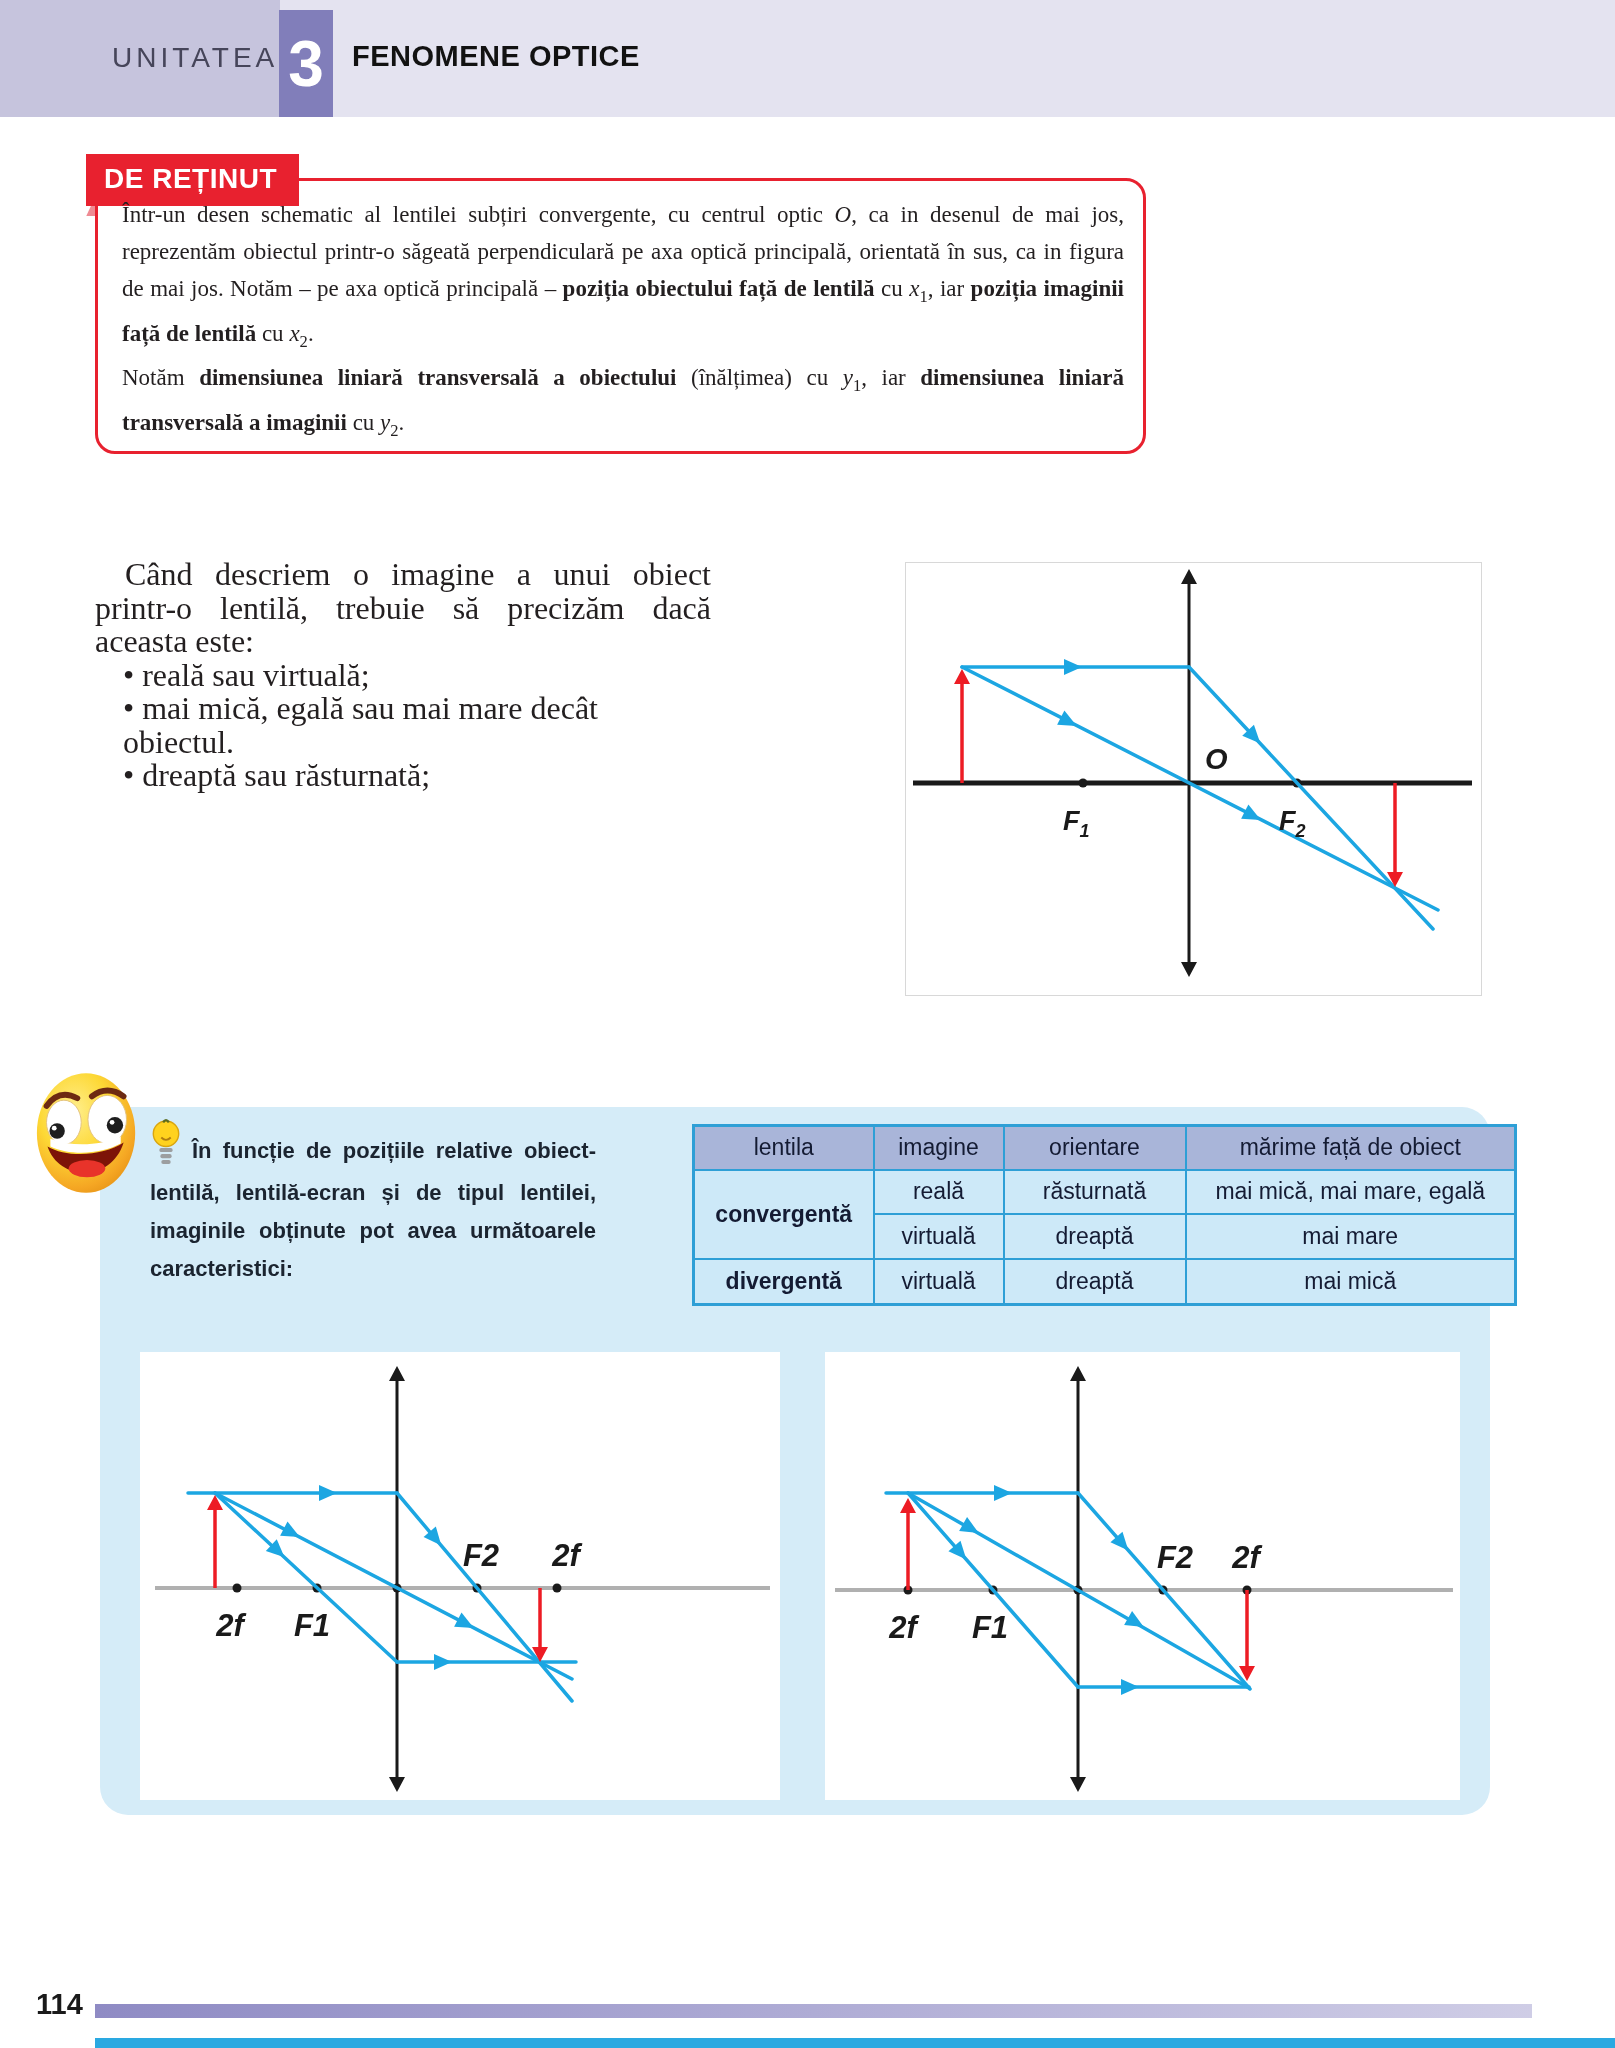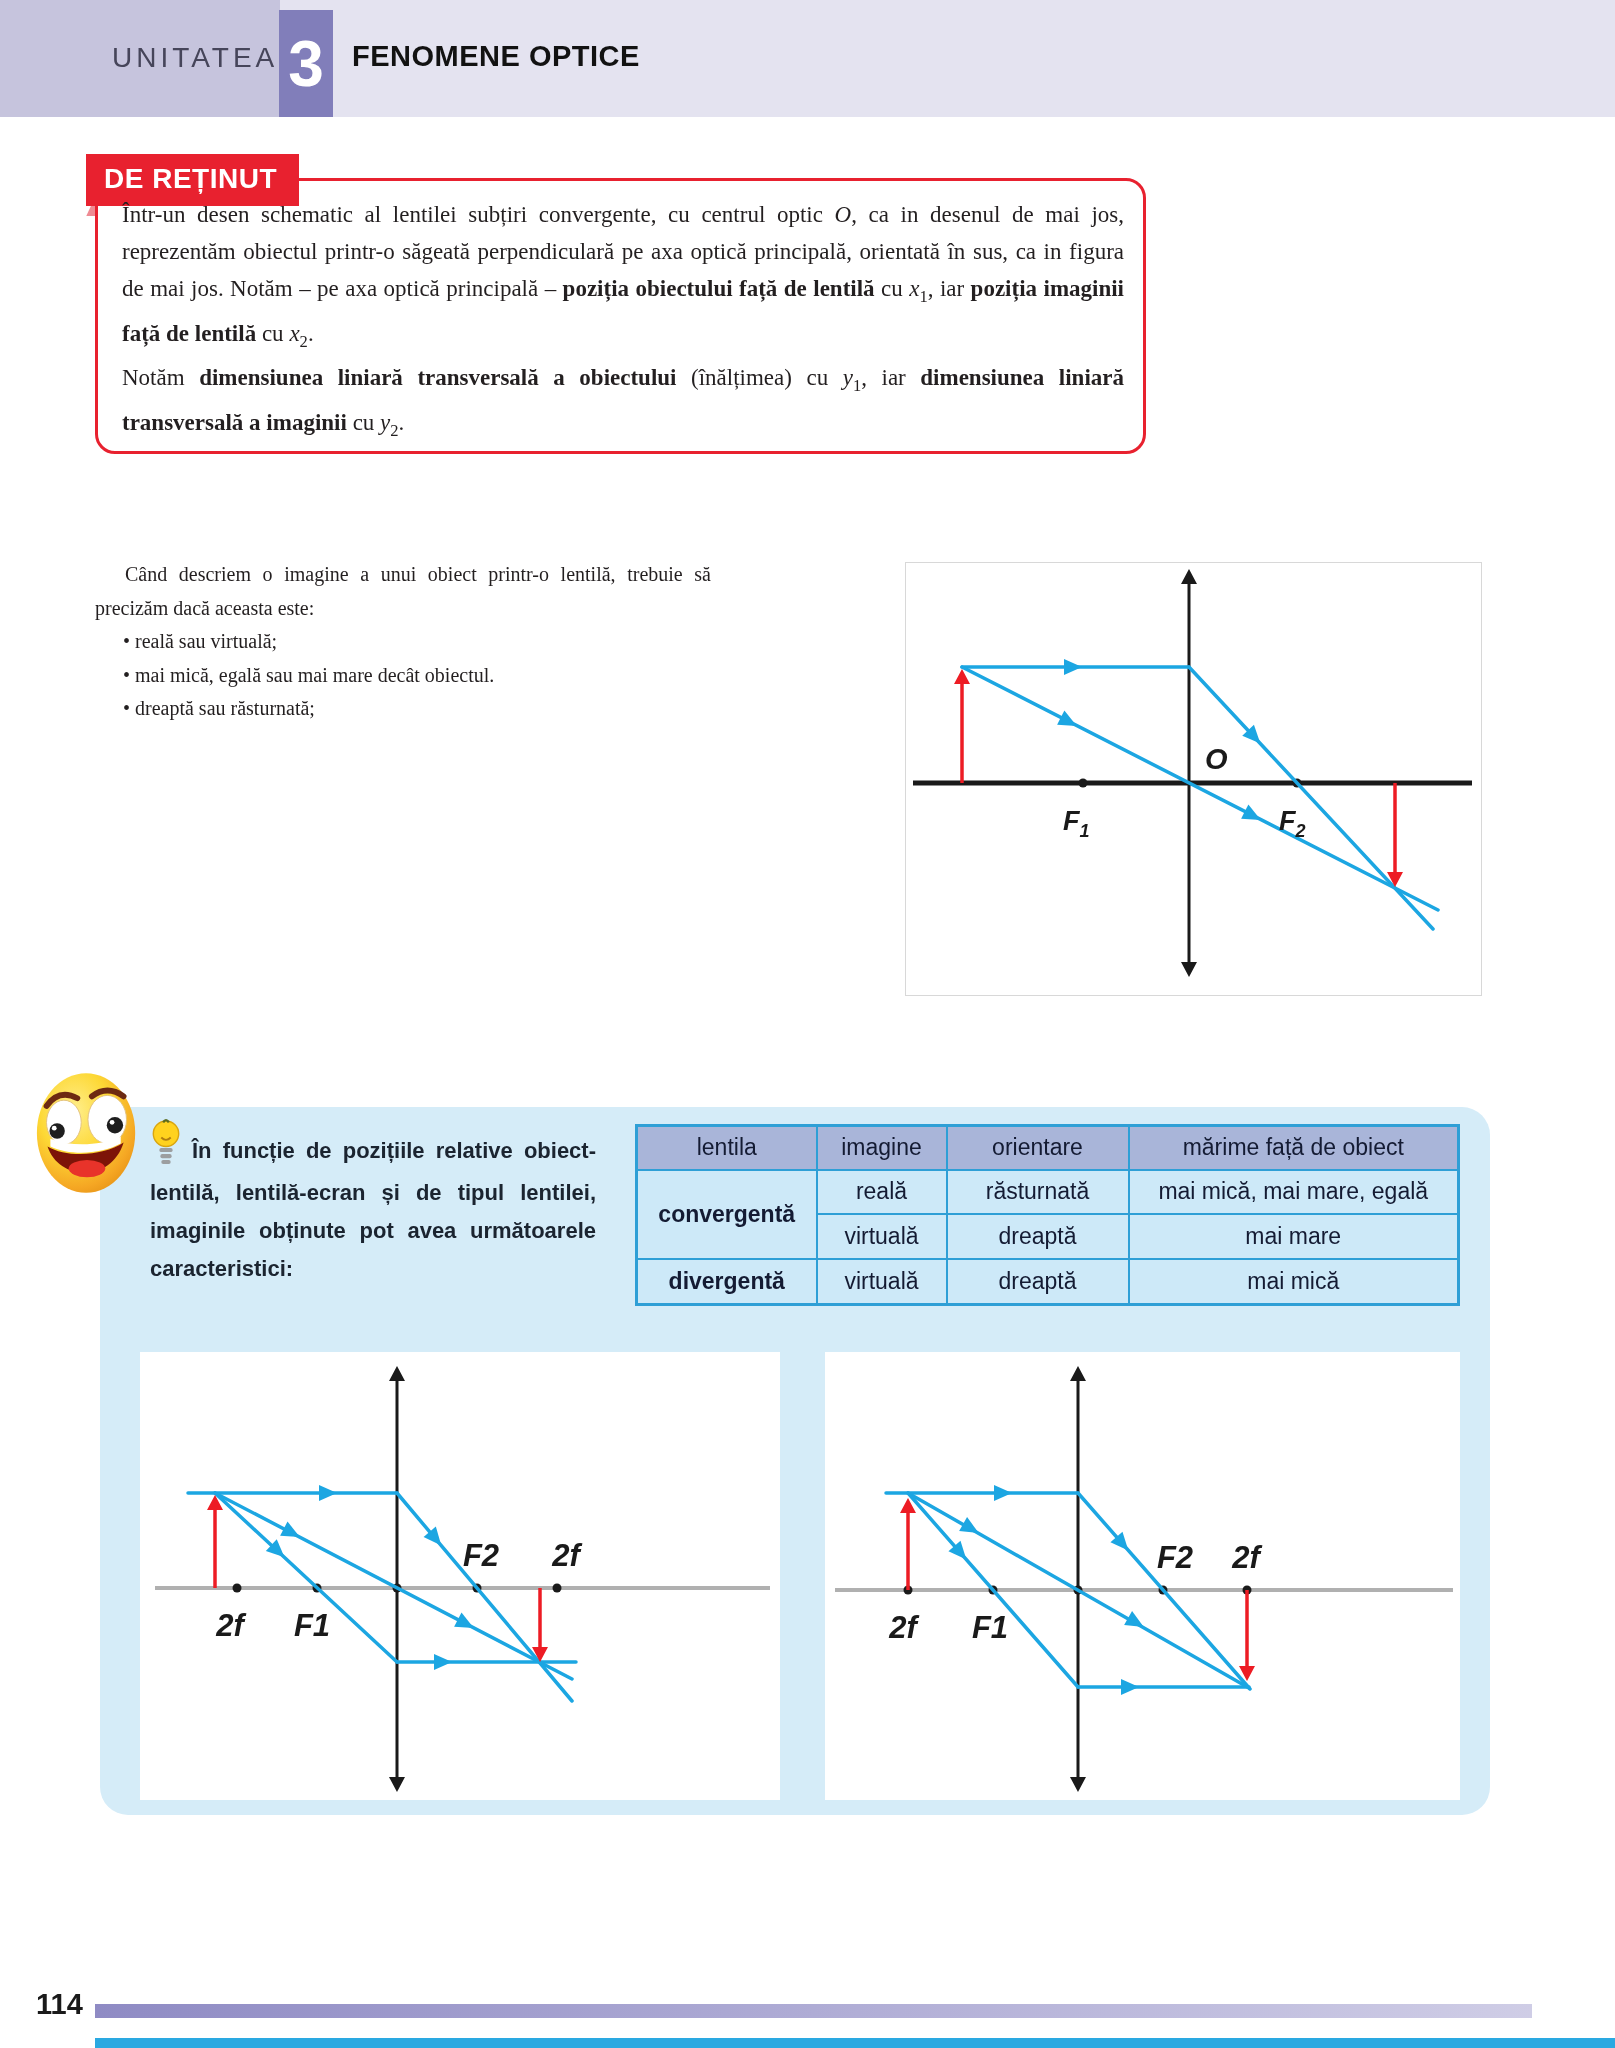--- a/index.html
+++ b/index.html
@@ -22,34 +22,34 @@
   .ret-box{left:95px;top:178px;width:1045px;height:270px;border:3px solid #e8212f;border-radius:20px;background:#fff;}
   .ret-fold{left:90px;top:200px;width:152px;height:16px;background:#ef8b93;transform:skewX(-25deg);}
   .ret-label{left:86px;top:154px;background:#e8212f;color:#fff;font-family:"Liberation Sans",sans-serif;
              font-weight:bold;font-size:28px;padding:9px 22px 11px 18px;letter-spacing:0.5px;}
   .ret-text{left:122px;top:196px;width:1002px;font-size:23px;line-height:37px;text-align:justify;}
   .sg-i{font-style:italic;}
   .sg-bi{font-weight:bold;}
   .sg-sub{vertical-align:sub;font-size:0.72em;}
 
   
-  .mid-text{left:95px;top:558px;width:616px;font-size:20px;line-height:33.5px;}
+  .mid-text{left:95px;top:558px;width:616px;font-size:32px;line-height:33.5px;}
   .mid-text .p{text-indent:30px;text-align:justify;}
   .mid-text .line{padding-left:28px;}
 
   
   .figmain{left:905px;top:562px;}
   .panel{left:100px;top:1107px;width:1390px;height:708px;background:#d5ecf8;border-radius:28px;}
   .emoji{left:34px;top:1068px;}
   .panel-intro{left:150px;top:1118px;width:446px;font-family:Liberation Sans, sans-serif;
                font-weight:bold;font-size:22px;line-height:38px;color:#1b2430;text-align:justify;}
   .bulb{display:inline-block;vertical-align:-16px;margin-right:10px;}
 
   
-  table.lens{position:absolute;left:635px;top:1124px;width:822px;border-collapse:collapse;table-layout:fixed;
+  table.lens{position:absolute;left:692px;top:1124px;width:822px;border-collapse:collapse;table-layout:fixed;
              font-family:"Liberation Sans",sans-serif;font-size:23px;color:#141b33;
              border:3px solid #2e9fd6;background:#cde9f8;}
   table.lens th{background:#a9b5d9;font-weight:normal;}
   table.lens th,table.lens td{border:2px solid #2e9fd6;text-align:center;vertical-align:middle;padding:0 6px;}
   table.lens .b{font-weight:bold;}
 
   .dleft{left:140px;top:1352px;}
   .dright{left:825px;top:1352px;}
 
   

